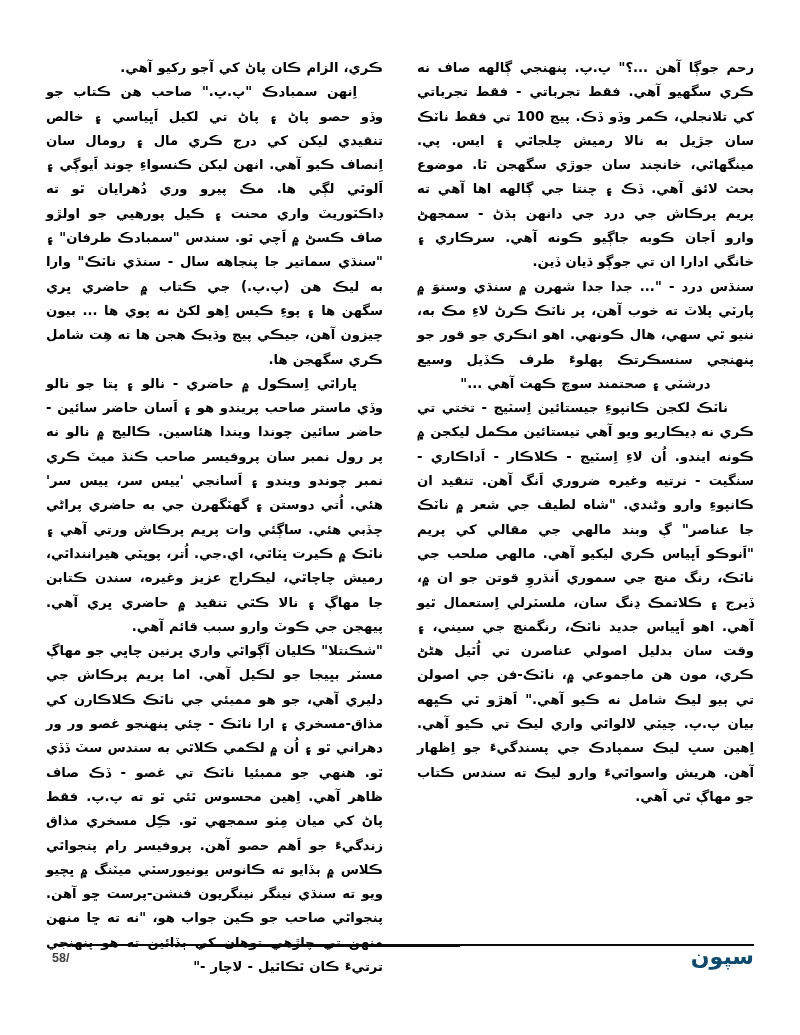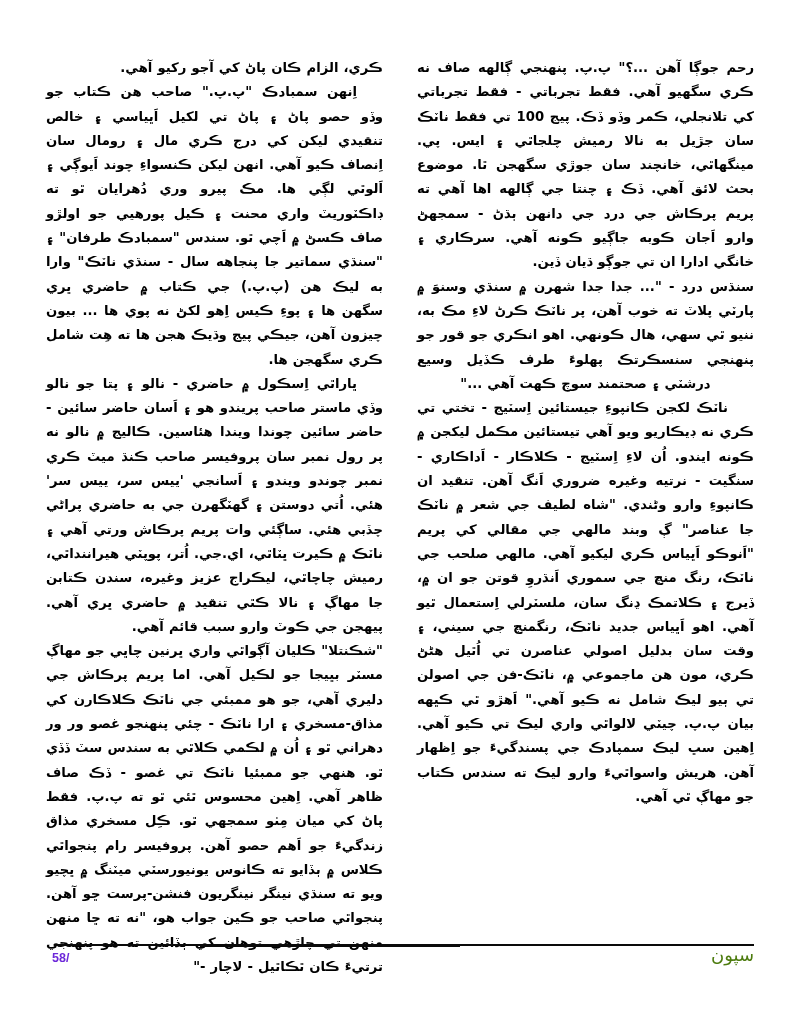--- a/index.html
+++ b/index.html
@@ -94,30 +94,30 @@
     height: 36px;
   }
   .page-number {
     position: absolute;
     left: 2px;
     top: 3px;
     direction: ltr;
     font-size: 12.5px;
     font-weight: 700;
     font-family: "Liberation Sans", sans-serif;
-    color: #6d28d9;
+    color: #404040;
   }
   .masthead {
     position: absolute;
     right: 0px;
     top: -4px;
     direction: rtl;
-    font-size: 18px;
-    font-weight: 400;
-    color: #4d7c0f;
+    font-size: 22px;
+    font-weight: 700;
+    color: #0c4a6e;
     letter-spacing: 0;
   }
 </style>
 </head>
 <body>
 
 <div class="page">
 
   <div class="columns">
 

